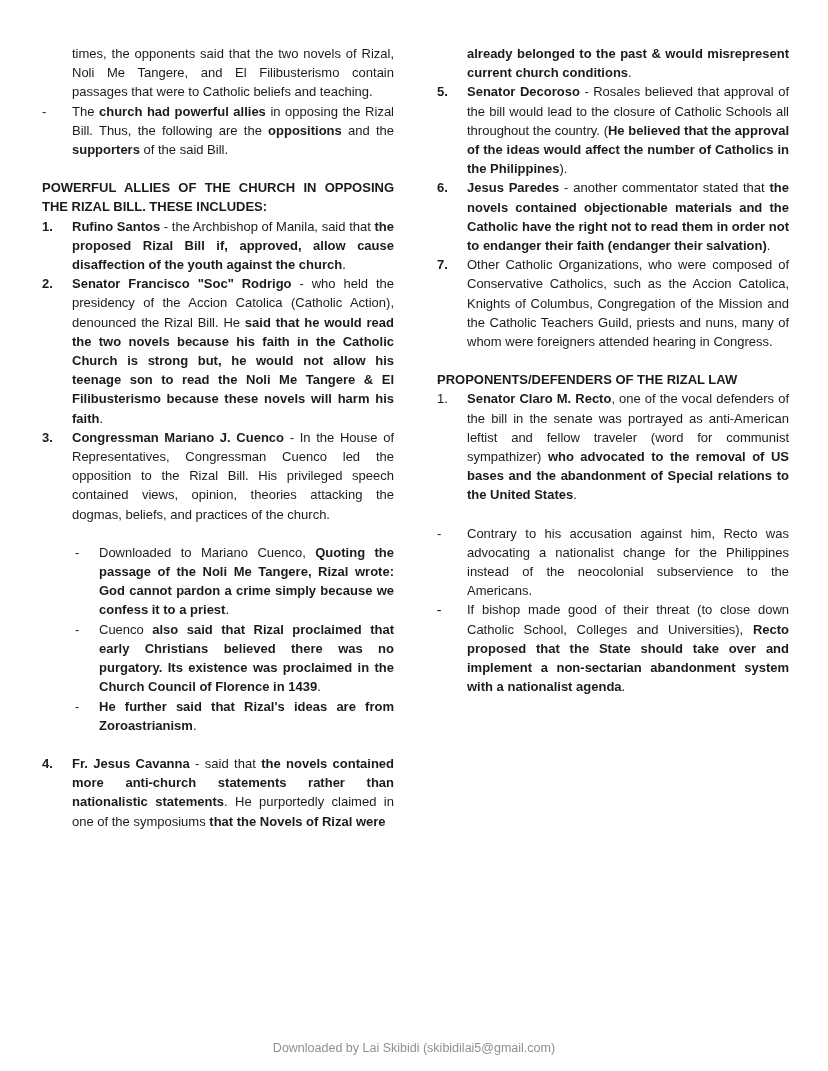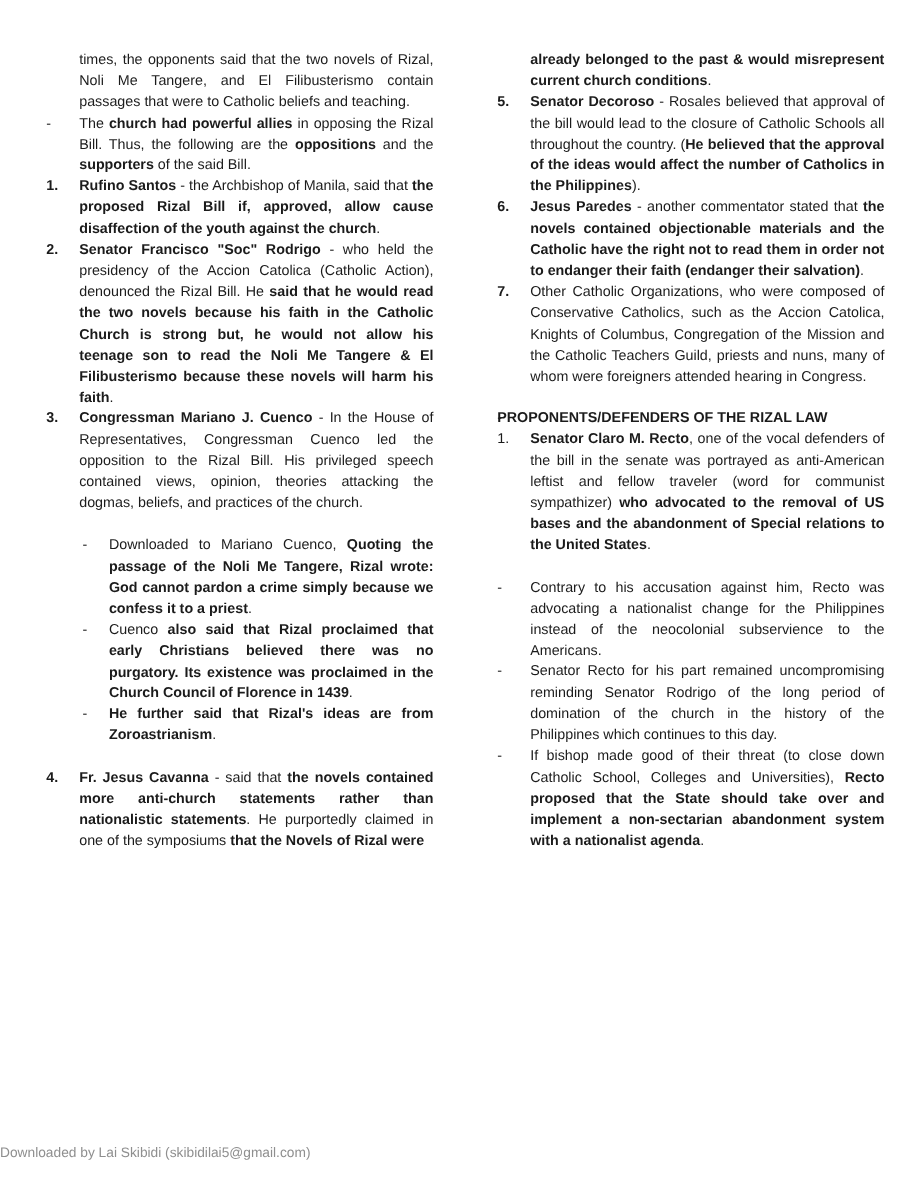--- a/index.html
+++ b/index.html
@@ -18,21 +18,21 @@
   }
   .col {
     position: absolute;
     top: 44px;
     width: 352px;
     font-size: 13px;
     line-height: 19.2px;
     text-align: justify;
   }
   .col-left  { left: 42px; }
-  .col-right { left: 452px; }
+  .col-right { left: 437px; }
 
   .block { position: relative; }
   .block.gap { margin-top: 19px; }
 
   .b-cont    { padding-left: 30px; }
   .b-dash    { padding-left: 30px; }
   .b-num     { padding-left: 30px; }
   .b-subdash { padding-left: 57px; }
   .b-heading { padding-left: 0; font-weight: bold; }
 
@@ -44,49 +44,51 @@
   }
   .b-subdash .marker { left: 33px; }
   .marker.bold { font-weight: bold; }
   .bold { font-weight: bold; }
 
   .footer {
     position: absolute;
     left: 0;
     right: 0;
     top: 1041px;
+    text-align: center;
     font-size: 12.5px;
     line-height: 15px;
     color: #8f8f8f;
     font-family: "Liberation Sans", sans-serif;
   }
 </style>
 </head>
 <body>
 
 <div class="page">
   <div class="col col-left">
       <div class="block b-cont"><span>times, the opponents said that the two novels of Rizal, Noli Me Tangere, and El Filibusterismo contain passages that were to Catholic beliefs and teaching.</span></div>
       <div class="block b-dash"><span class="marker">-</span><span>The </span><span class="bold">church had powerful allies</span><span> in opposing the Rizal Bill. Thus, the following are the </span><span class="bold">oppositions</span><span> and the </span><span class="bold">supporters</span><span> of the said Bill.</span></div>
+      <div class="block b-heading gap"><span class="bold">POWERFUL ALLIES OF THE CHURCH IN OPPOSING THE RIZAL BILL. THESE INCLUDES:</span></div>
       <div class="block b-num"><span class="marker bold">1.</span><span class="bold">Rufino Santos</span><span> - the Archbishop of Manila, said that </span><span class="bold">the proposed Rizal Bill if, approved, allow cause disaffection of the youth against the church</span><span>.</span></div>
       <div class="block b-num"><span class="marker bold">2.</span><span class="bold">Senator Francisco "Soc" Rodrigo</span><span> - who held the presidency of the Accion Catolica (Catholic Action), denounced the Rizal Bill. He </span><span class="bold">said that he would read the two novels because his faith in the Catholic Church is strong but, he would not allow his teenage son to read the Noli Me Tangere &amp; El Filibusterismo because these novels will harm his faith</span><span>.</span></div>
       <div class="block b-num"><span class="marker bold">3.</span><span class="bold">Congressman Mariano J. Cuenco</span><span> - In the House of Representatives, Congressman Cuenco led the opposition to the Rizal Bill. His privileged speech contained views, opinion, theories attacking the dogmas, beliefs, and practices of the church.</span></div>
       <div class="block b-subdash gap"><span class="marker">-</span><span>Downloaded to Mariano Cuenco, </span><span class="bold">Quoting the passage of the Noli Me Tangere, Rizal wrote: God cannot pardon a crime simply because we confess it to a priest</span><span>.</span></div>
       <div class="block b-subdash"><span class="marker">-</span><span>Cuenco </span><span class="bold">also said that Rizal proclaimed that early Christians believed there was no purgatory. Its existence was proclaimed in the Church Council of Florence in 1439</span><span>.</span></div>
       <div class="block b-subdash"><span class="marker">-</span><span class="bold">He further said that Rizal's ideas are from Zoroastrianism</span><span>.</span></div>
       <div class="block b-num gap"><span class="marker bold">4.</span><span class="bold">Fr. Jesus Cavanna</span><span> - said that </span><span class="bold">the novels contained more anti-church statements rather than nationalistic statements</span><span>. He purportedly claimed in one of the symposiums </span><span class="bold">that the Novels of Rizal were</span></div>
     </div>
   <div class="col col-right">
       <div class="block b-cont"><span class="bold">already belonged to the past &amp; would misrepresent current church conditions</span><span>.</span></div>
       <div class="block b-num"><span class="marker bold">5.</span><span class="bold">Senator Decoroso</span><span> - Rosales believed that approval of the bill would lead to the closure of Catholic Schools all throughout the country. (</span><span class="bold">He believed that the approval of the ideas would affect the number of Catholics in the Philippines</span><span>).</span></div>
       <div class="block b-num"><span class="marker bold">6.</span><span class="bold">Jesus Paredes</span><span> - another commentator stated that </span><span class="bold">the novels contained objectionable materials and the Catholic have the right not to read them in order not to endanger their faith (endanger their salvation)</span><span>.</span></div>
       <div class="block b-num"><span class="marker bold">7.</span><span>Other Catholic Organizations, who were composed of Conservative Catholics, such as the Accion Catolica, Knights of Columbus, Congregation of the Mission and the Catholic Teachers Guild, priests and nuns, many of whom were foreigners attended hearing in Congress.</span></div>
       <div class="block b-dash gap"><span class="marker">-</span></div>
       <div class="block b-heading gap"><span class="bold">PROPONENTS/DEFENDERS OF THE RIZAL LAW</span></div>
       <div class="block b-num"><span class="marker">1.</span><span class="bold">Senator Claro M. Recto</span><span>, one of the vocal defenders of the bill in the senate was portrayed as anti-American leftist and fellow traveler (word for communist sympathizer) </span><span class="bold">who advocated to the removal of US bases and the abandonment of Special relations to the United States</span><span>.</span></div>
       <div class="block b-dash gap"><span class="marker">-</span><span>Contrary to his accusation against him, Recto was advocating a nationalist change for the Philippines instead of the neocolonial subservience to the Americans.</span></div>
-      <div class="block b-dash"><span class="marker">-</span><span>Senator Recto for his part remained uncompromising reminding Senator Rodrigo of the long period of domination of the church in the history of the Philippines which continues to this day.</span></div>
+      <div class="block b-dash"><span class="marker">-</span></div>
       <div class="block b-dash"><span class="marker">-</span><span>If bishop made good of their threat (to close down Catholic School, Colleges and Universities), </span><span class="bold">Recto proposed that the State should take over and implement a non-sectarian abandonment system with a nationalist agenda</span><span>.</span></div>
     </div>
   <div class="footer">
     <span>Downloaded by Lai Skibidi (skibidilai5@gmail.com)</span>
   </div>
 </div>
 
 </body></html>

